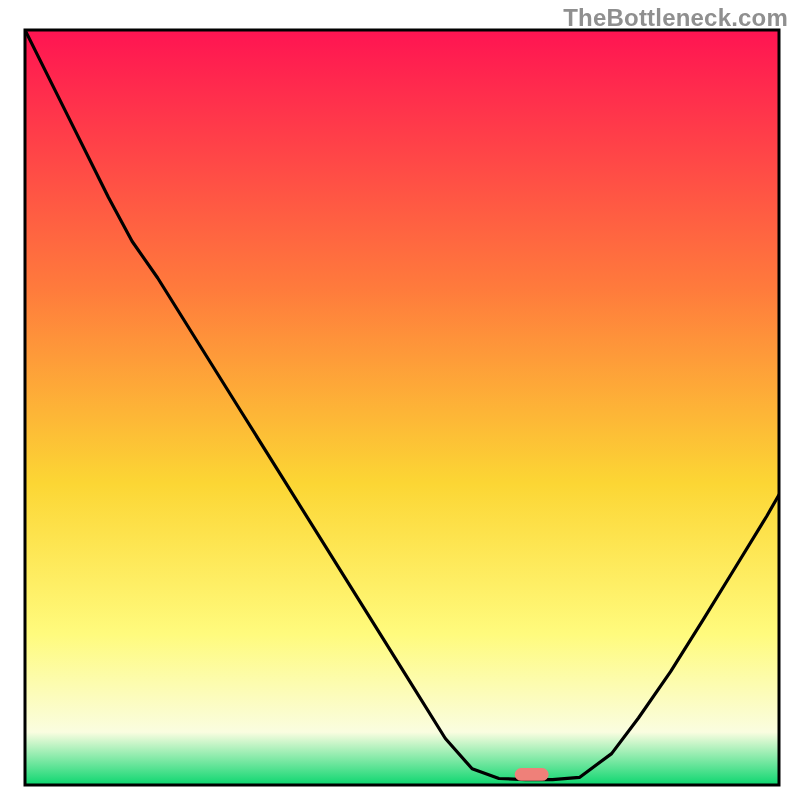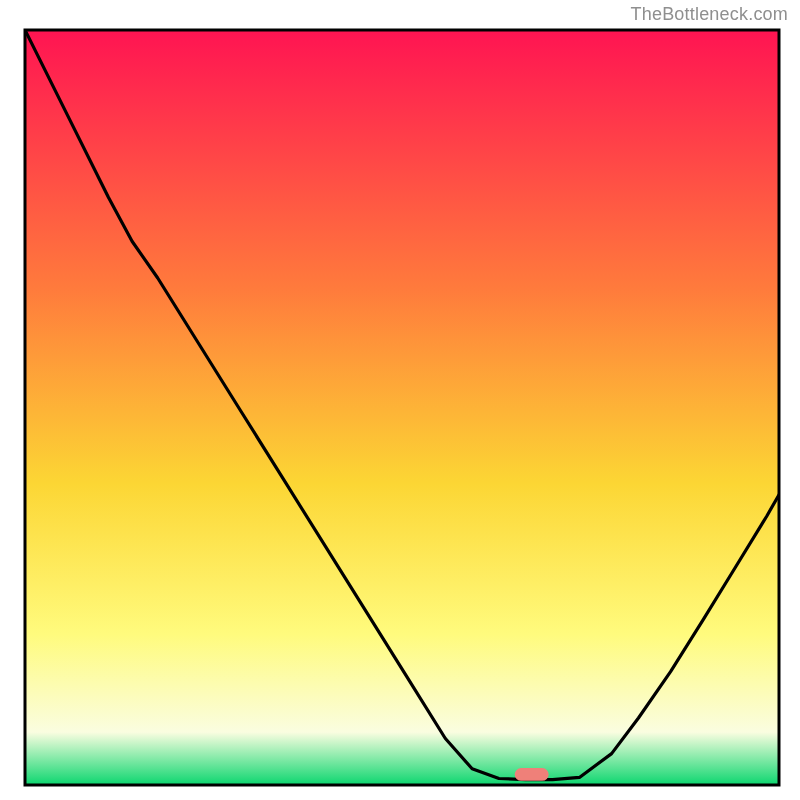--- a/index.html
+++ b/index.html
@@ -13,22 +13,22 @@
   .wrapper {
     position: relative;
     width: 800px;
     height: 800px;
   }
   .attribution {
     position: absolute;
     top: 4px;
     right: 12px;
     font-family: Arial, Helvetica, sans-serif;
-    font-size: 18px;
-    font-weight: normal;
+    font-size: 24px;
+    font-weight: bold;
     color: #8f8f8f;
     letter-spacing: 0.2px;
   }
   svg {
     display: block;
   }
 </style>
 </head>
 <body>
 

